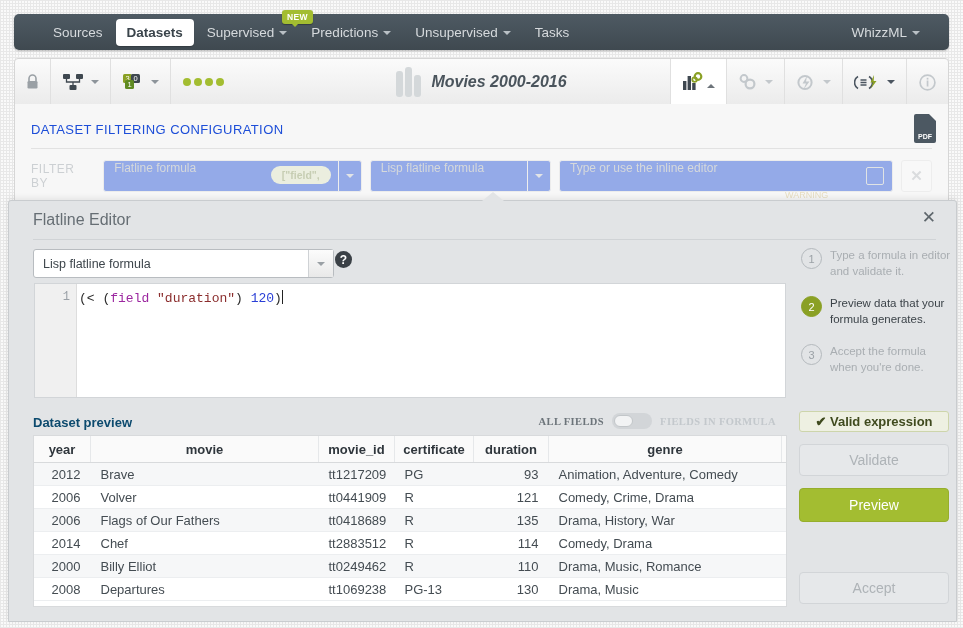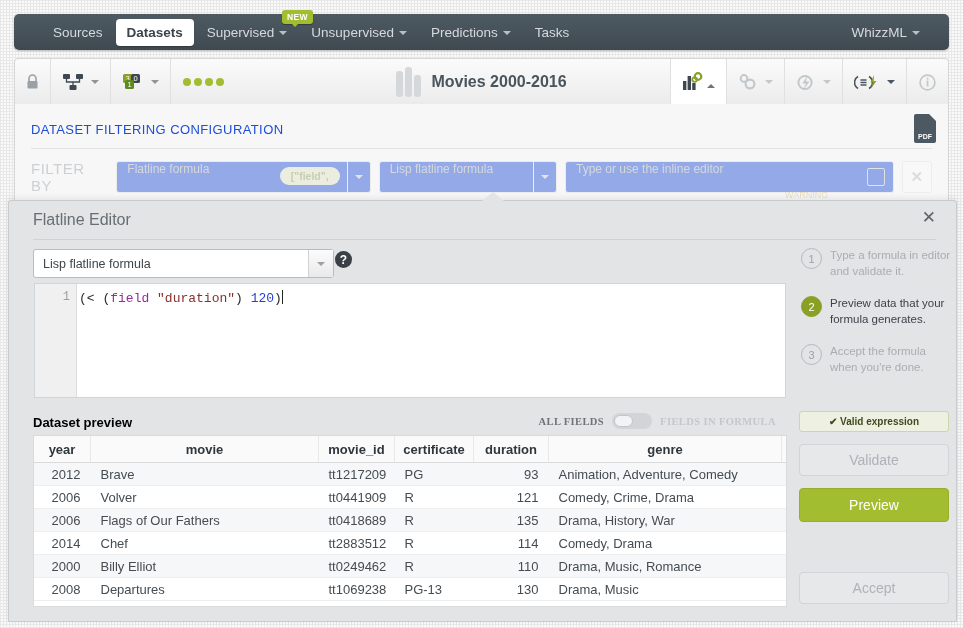--- a/index.html
+++ b/index.html
@@ -91,20 +91,21 @@
     cursor: pointer;
   }
   .tb-btn.noborder { border-right: none; }
   .tb-btn.sel { background: #fff; }
   .dots { display: flex; gap: 3px; padding: 0 12px; }
   .dot { width: 8px; height: 8px; border-radius: 50%; background: #a3bd31; }
   .tb-title {
     position: absolute; left: 0; right: 0;
     display: flex; align-items: center; justify-content: center;
     pointer-events: none;
+    font-style: italic;
   }
   .tb-title-text {
     font-size: 16px; color: #4a545c; font-weight: bold;
     margin-left: 10px;
   }
   .ds-bars { display: flex; align-items: flex-end; gap: 2px; }
   .ds-bars i { display: block; width: 7px; background: #d4d8da; border-radius: 3px; }
   .tb-right { margin-left: auto; display: flex; align-items: center; height: 46px; }
 
   
@@ -127,21 +128,21 @@
     display: flex; align-items: flex-end; justify-content: center;
     padding-bottom: 3px;
     cursor: pointer;
   }
   .pdf-icon::before {
     content:""; position:absolute; right:0; top:0;
     border-left: 7px solid transparent; border-top: 7px solid #f7f7f7;
   }
   .cfg-divider { position: absolute; left: 16px; right: 16px; top: 44px; height: 1px; background: #e2e2e2; }
   .filter-row { position: absolute; left: 16px; top: 56px; right: 16px; display: flex; align-items: center; opacity: .45; }
-  .filter-label { font-size: 15px; color: #9aa2a8; letter-spacing: .5px; margin-right: 10px; }
+  .filter-label { font-size: 12px; color: #9aa2a8; letter-spacing: .5px; margin-right: 10px; }
   .fake-select {
     position: relative;
     height: 30px; background: #1d4ed8; border: 1px solid #e0e0e0; border-radius: 3px;
     display: flex; align-items: flex-start; padding-left: 10px;
     font-size: 12px; color: #b0b6ba;
   }
   .fs-arrow {
     position: absolute; right: 0; top: 0; bottom: 0; width: 22px;
     border-left: 1px solid #e4e4e4;
     display: flex; align-items: center; justify-content: center;
@@ -253,21 +254,21 @@
     font-size: 11px; display: flex; align-items: center; justify-content: center;
     margin-right: 8px; margin-top: 1px;
   }
   .step.active .step-num { background: #8aa024; border-color: #8aa024; color: #fff; }
   .step-text { font-size: 11.5px; line-height: 16px; color: #a9aeb2; }
   .step.active .step-text { color: #3c4349; }
   .step-text b { font-weight: normal; }
 
   
   .preview-head { position: absolute; left: 24px; top: 212px; right: 180px; }
-  .preview-title { font-size: 13px; font-weight: bold; color: #000000; }
+  .preview-title { font-size: 13px; font-weight: bold; color: #0c4a6e; }
   .toggle-wrap { position: absolute; right: 0; top: 0; display: flex; align-items: center; gap: 8px; font-family: Liberation Serif, serif; }
   .toggle-label { font-size: 10.5px; letter-spacing: .4px; color: #6c747a; font-weight: bold; }
   .toggle-label.off { color: #c3c8cc; }
   .toggle {
     width: 40px; height: 16px; border-radius: 9px;
     background: #d2d5d8; position: relative; cursor: pointer;
   }
   .toggle .knob {
     position: absolute; left: 2px; top: 2px;
     width: 19px; height: 12px; border-radius: 7px;
@@ -293,21 +294,21 @@
     padding: 0 10px; white-space: nowrap; overflow: hidden;
   }
   tbody tr:nth-child(odd) td { background: #f6f7f8; }
   tbody tr:nth-child(even) td { background: #ffffff; }
   .num { text-align: right; }
 
   
   .actions { position: absolute; left: 790px; top: 210px; width: 150px; }
   .valid-chip {
     background: #eef0e2; border: 1px solid #cdd5ab; border-radius: 3px;
-    color: #3f4a1e; font-size: 10px; font-weight: bold;
+    color: #3f4a1e; font-size: 13px; font-weight: bold;
     height: 19px; display: flex; align-items: center; justify-content: center;
     margin-bottom: 12px;
   }
   .btn {
     height: 30px; border-radius: 4px;
     display: flex; align-items: center; justify-content: center;
     font-size: 14px; margin-bottom: 12px; cursor: pointer;
   }
   .btn.ghost { background: #e6e8ea; border: 1px solid #d2d5d8; color: #aeb3b7; }
   .btn.primary { background: #a3bd31; color: #fff; border: 1px solid #96ae2c; height: 32px; }
@@ -318,22 +319,22 @@
 </head>
 <body>
 
 <div id="root">
 
   <div class="navbar">
     <div class="nav-items" id="navItems">
         <div class="nav-item"><span>Sources</span></div>
         <div class="nav-item active"><span>Datasets</span></div>
         <div class="nav-item"><span>Supervised</span><span class="caret-down"></span></div>
+        <div class="nav-item"><span>Predictions</span><span class="caret-down"></span></div>
         <div class="nav-item"><span>Unsupervised</span><span class="caret-down"></span></div>
-        <div class="nav-item"><span>Predictions</span><span class="caret-down"></span></div>
         <div class="nav-item"><span>Tasks</span></div>
       </div>
     <div class="new-badge">NEW</div>
     <div class="nav-right">
       <div class="nav-item">
         <span>WhizzML</span><span class="caret-down"></span>
       </div>
     </div>
   </div>
 

